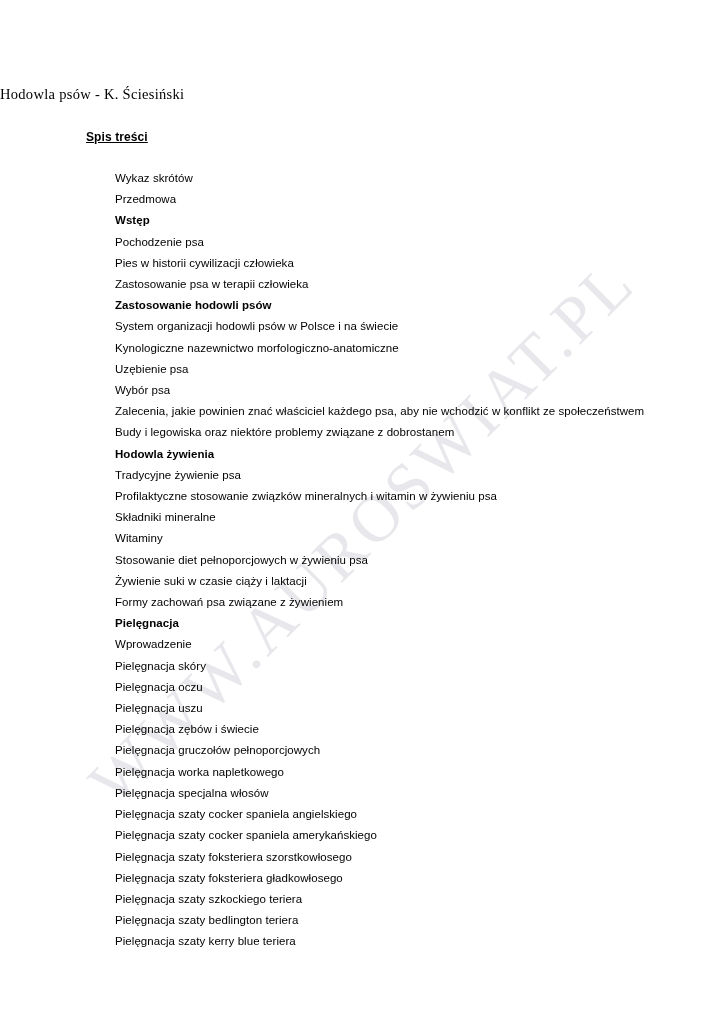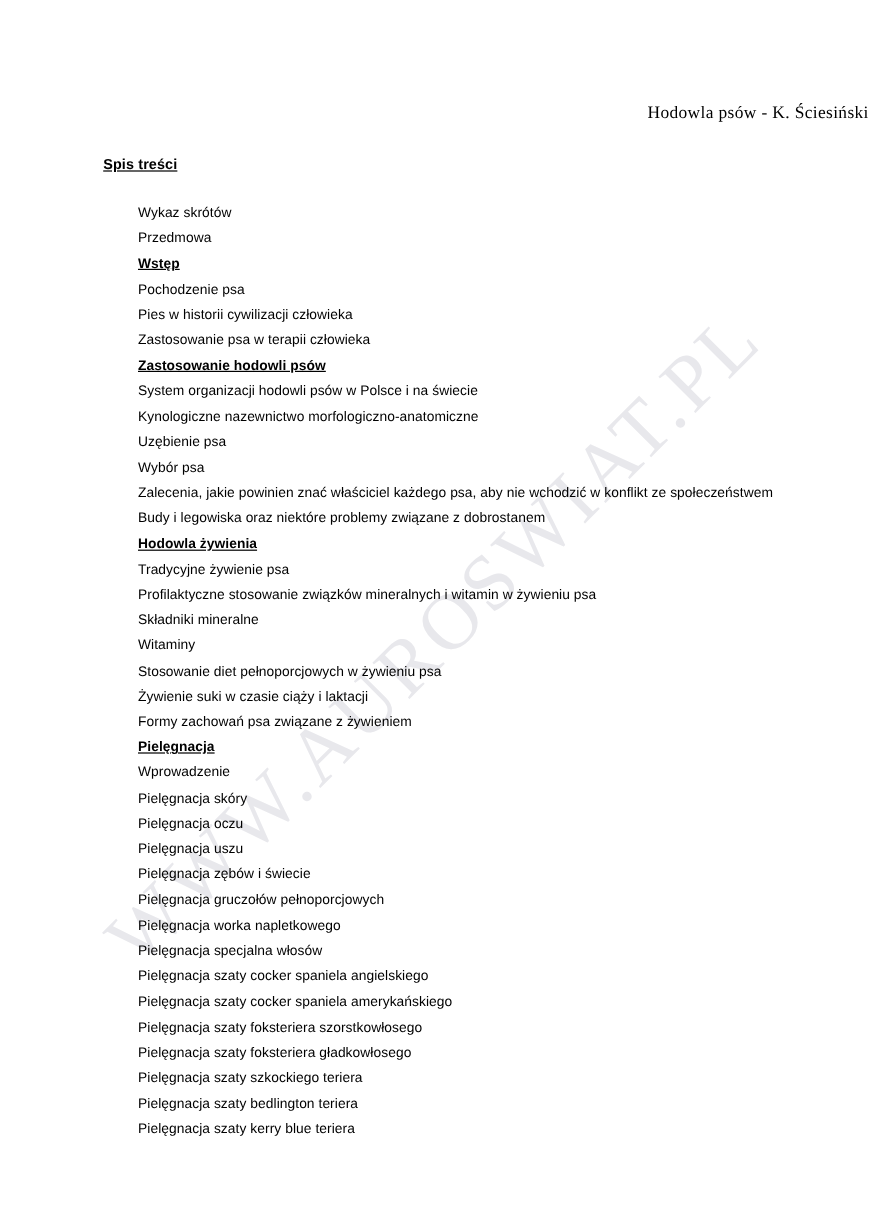--- a/index.html
+++ b/index.html
@@ -20,21 +20,21 @@
     width: 724px;
     height: 1024px;
     box-sizing: border-box;
     background: #fff;
   }
   .doc-title {
     position: absolute;
     top: 86px;
     left: 0;
     width: 724px;
-    text-align: right;
+    text-align: left;
     font-family: "Liberation Serif", serif;
     font-size: 14.5px;
     letter-spacing: 0.3px;
     color: #000;
   }
   .toc {
     position: absolute;
     top: 130px;
     left: 86px;
     width: 580px;
@@ -48,21 +48,20 @@
   }
   .toc-line {
     font-size: 11.5px;
     line-height: 21.2px;
     white-space: nowrap;
     letter-spacing: 0.05px;
     margin-left: 29px;
   }
   .toc-line.section {
     font-weight: bold;
-    text-decoration: underline;
   }
   .watermark {
     position: absolute;
     left: 50%;
     top: 52%;
     transform: translate(-50%, -50%) rotate(-45deg);
     font-family: "Liberation Serif", serif;
     font-size: 66px;
     letter-spacing: 4px;
     color: #e8e8ec;

